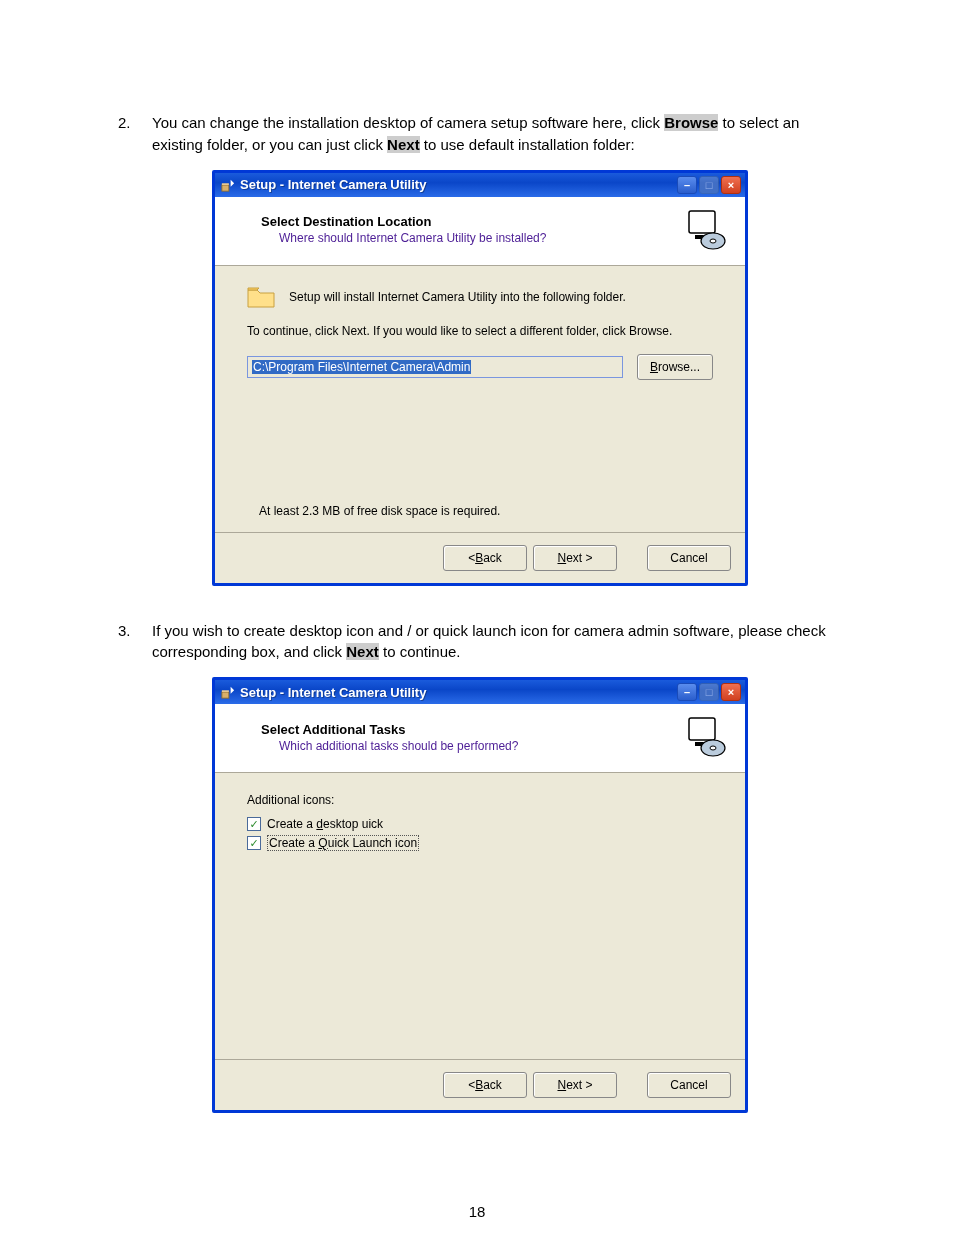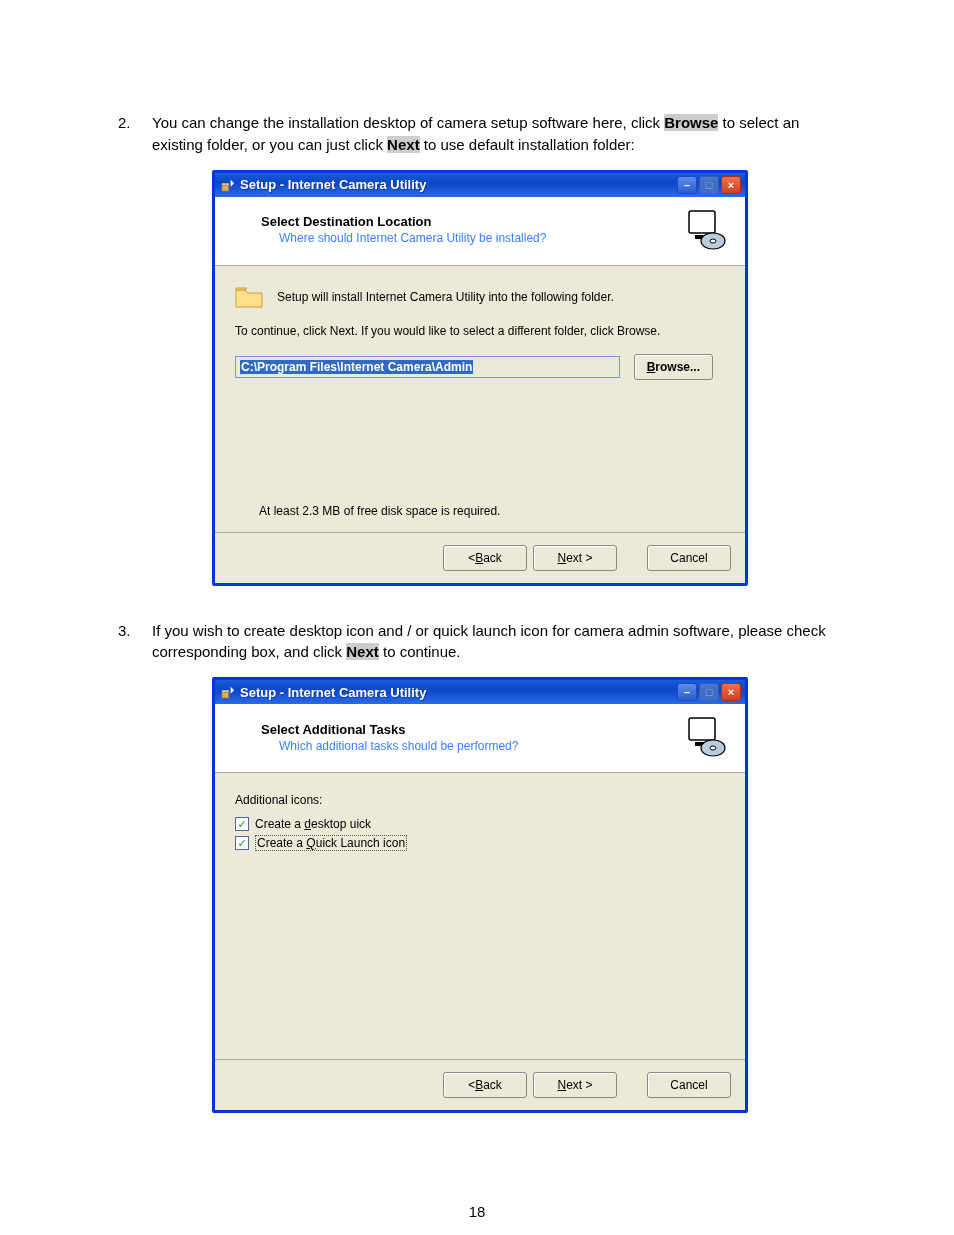--- a/index.html
+++ b/index.html
@@ -82,49 +82,48 @@
     align-items: center;
   }
   .header .txt { flex:1;margin-left:24px; }
   .header .h1 {
     font-weight: bold;
     font-size: 13px;
     margin-bottom: 2px;
   }
   .header .h2 {
     padding-left: 18px;
-    color: #3b82f6;
+    color: #4c1d95;
   }
   .header .hicon {
     width: 42px;
     height: 42px;
   }
   .content {
-    padding: 20px 32px 16px 20px;
+    padding: 20px 32px 16px 32px;
     min-height: 230px;
     position: relative;
   }
   .folderline {
     display: flex;
     align-items: center;
     margin-bottom: 16px;
   }
   .folder-icon {
     width: 28px;
     height: 22px;
     margin-right: 14px;
   }
   .instr {
     margin-bottom: 16px;
   }
   .pathrow {
     display: flex;
     align-items: center;
     gap: 14px;
-    font-weight: bold;
   }
   .pathbox {
     flex: 1;
     border: 1px solid #7a96df;
     padding: 2px 4px;
     background: #ece9d8;
     font-size: 12px;
     color: #000;
     height: 16px;
     display: flex;

